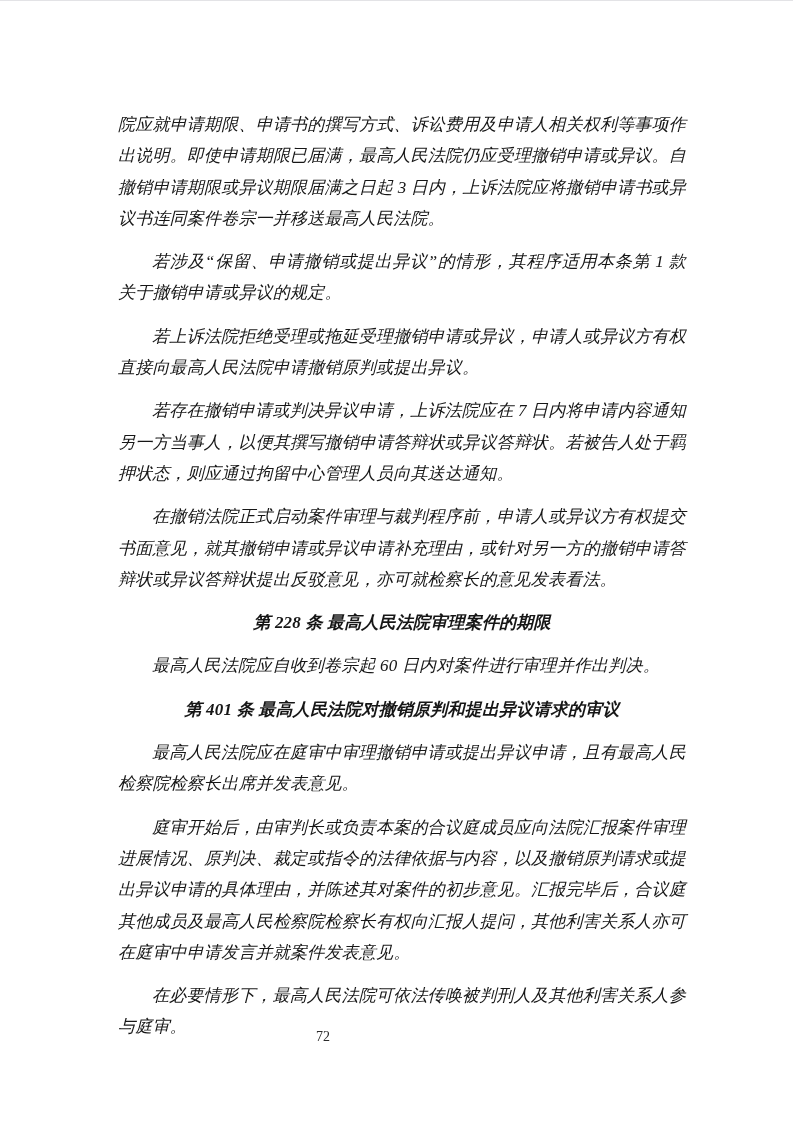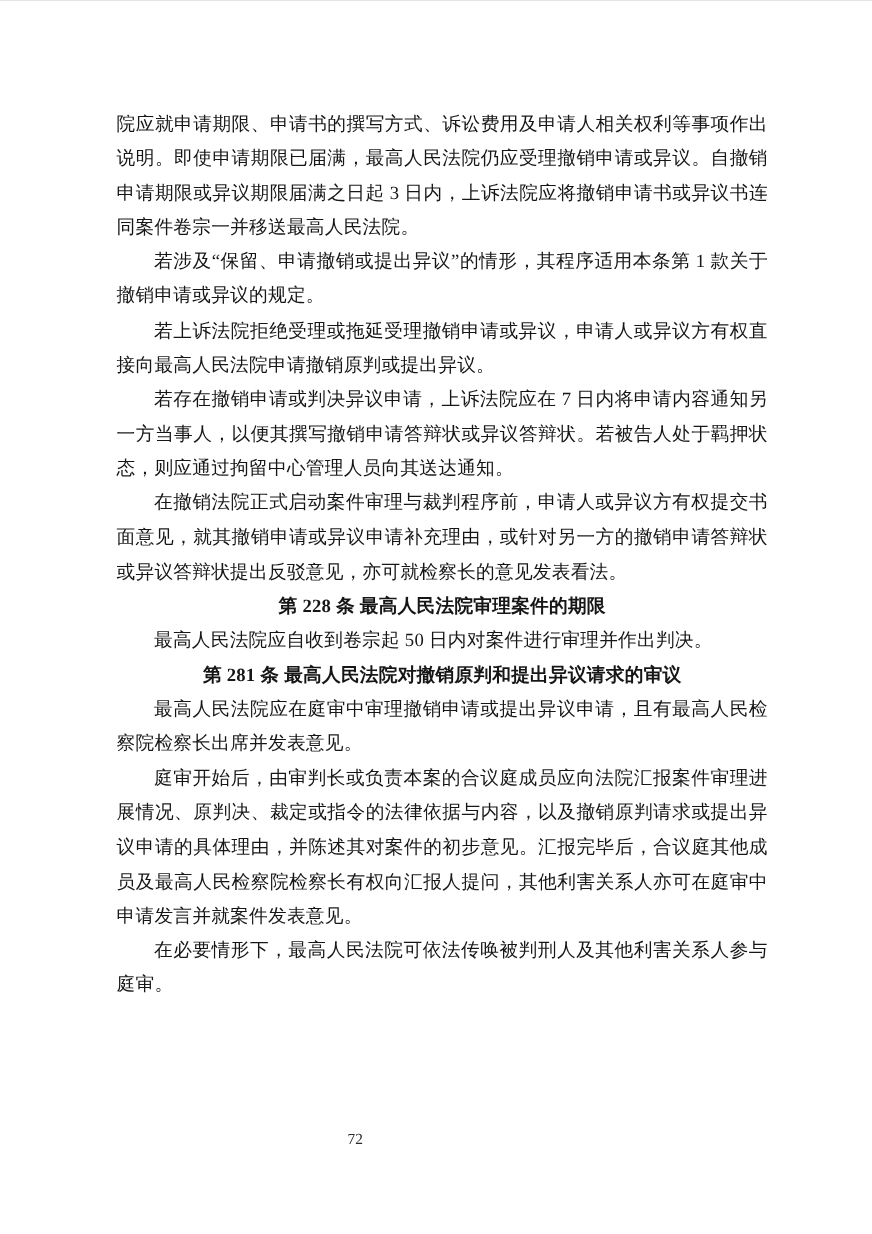--- a/index.html
+++ b/index.html
@@ -27,23 +27,24 @@
     top: 96px;
     width: 592px;
     font-size: 17px;
     line-height: 31.3px;
     color: #161616;
     text-align: justify;
     text-justify: inter-character;
     letter-spacing: 0.2px;
   }
   .doc-body p {
-    margin: 0;
+    margin: 12px;
     padding: 0;
     text-indent: 2em;
+    font-style: italic;
   }
   .doc-body p.continuation {
     text-indent: 0;
   }
   .doc-body p.article-heading {
     text-indent: 0;
     text-align: center;
     font-weight: bold;
   }
   .page-footer {
@@ -63,22 +64,22 @@
 
 <div class="page">
 
   <div class="doc-body">
     <p class="continuation">院应就申请期限、申请书的撰写方式、诉讼费用及申请人相关权利等事项作出说明。即使申请期限已届满，最高人民法院仍应受理撤销申请或异议。自撤销申请期限或异议期限届满之日起 3 日内，上诉法院应将撤销申请书或异议书连同案件卷宗一并移送最高人民法院。</p>
     <p>若涉及“保留、申请撤销或提出异议”的情形，其程序适用本条第 1 款关于撤销申请或异议的规定。</p>
     <p>若上诉法院拒绝受理或拖延受理撤销申请或异议，申请人或异议方有权直接向最高人民法院申请撤销原判或提出异议。</p>
     <p>若存在撤销申请或判决异议申请，上诉法院应在 7 日内将申请内容通知另一方当事人，以便其撰写撤销申请答辩状或异议答辩状。若被告人处于羁押状态，则应通过拘留中心管理人员向其送达通知。</p>
     <p>在撤销法院正式启动案件审理与裁判程序前，申请人或异议方有权提交书面意见，就其撤销申请或异议申请补充理由，或针对另一方的撤销申请答辩状或异议答辩状提出反驳意见，亦可就检察长的意见发表看法。</p>
     <p class="article-heading">第 228 条  最高人民法院审理案件的期限</p>
-    <p>最高人民法院应自收到卷宗起 50 日内对案件进行审理并作出判决。</p>
-    <p class="article-heading">第 281 条  最高人民法院对撤销原判和提出异议请求的审议</p>
+    <p>最高人民法院应自收到卷宗起 60 日内对案件进行审理并作出判决。</p>
+    <p class="article-heading">第 401 条  最高人民法院对撤销原判和提出异议请求的审议</p>
     <p>最高人民法院应在庭审中审理撤销申请或提出异议申请，且有最高人民检察院检察长出席并发表意见。</p>
     <p>庭审开始后，由审判长或负责本案的合议庭成员应向法院汇报案件审理进展情况、原判决、裁定或指令的法律依据与内容，以及撤销原判请求或提出异议申请的具体理由，并陈述其对案件的初步意见。汇报完毕后，合议庭其他成员及最高人民检察院检察长有权向汇报人提问，其他利害关系人亦可在庭审中申请发言并就案件发表意见。</p>
     <p>在必要情形下，最高人民法院可依法传唤被判刑人及其他利害关系人参与庭审。</p>
   </div>
 
   <div class="page-footer">72</div>
 
 </div>
 
 </body></html>

